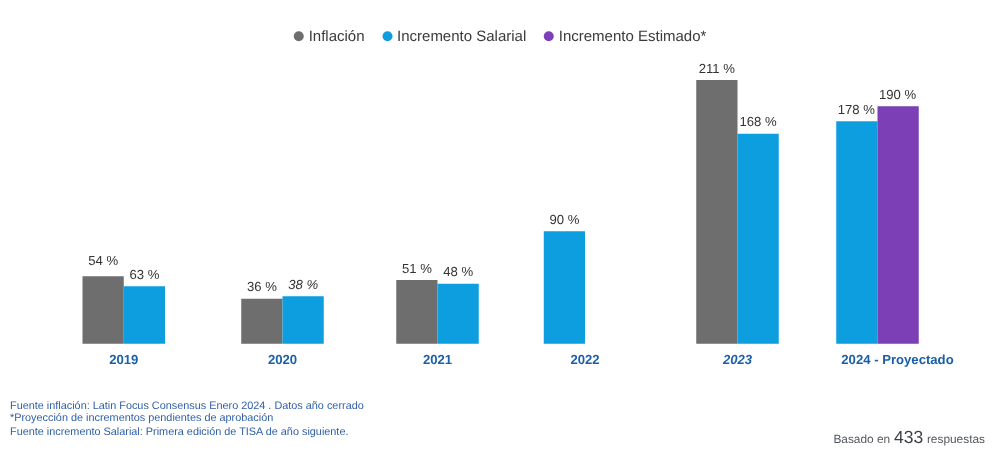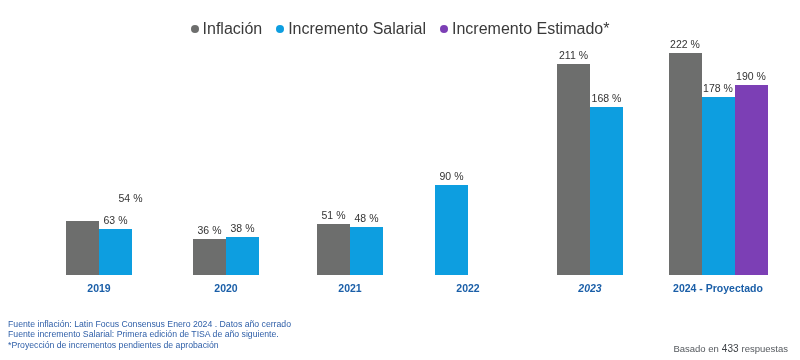--- a/index.html
+++ b/index.html
@@ -41,21 +41,21 @@
     white-space: nowrap;
   }
   .legend-dot {
     width: 8px;
     height: 8px;
     border-radius: 50%;
     display: block;
     flex: 0 0 auto;
   }
   .legend-label {
-    font-size: 16px;
+    font-size: 12px;
     color: #3a3a3a;
     line-height: 10px;
   }
 
   
   .plot {
     position: absolute;
     left: 0;
     top: 45px;
     width: 800px;
@@ -126,21 +126,21 @@
     right: 12px;
     top: 342px;
     font-size: 9.5px;
     color: #55595e;
     white-space: nowrap;
     display: flex;
     align-items: baseline;
     gap: 3px;
   }
   .response-count {
-    font-size: 10px;
+    font-size: 14px;
     color: #3b3f44;
     line-height: 14px;
   }
 </style>
 </head>
 <body>
 
 <div id="chart-root">
 
   <div class="legend">
@@ -155,36 +155,36 @@
     <div class="legend-item">
       <span class="legend-dot" style="background:#7c3fb5"></span>
       <span class="legend-label">Incremento Estimado*</span>
     </div>
   </div>
 
   <div class="plot" id="plot-area">
       <div class="group" style="left: 66px; width: 66px;">
         <div class="bars" style="width: 66px;">
           <div class="bar-wrap" style="width: 33px;">
-            <div class="bar-value" style="bottom: 71px; margin-left: 48px;">54 %</div>
+            <div class="bar-value" style="bottom: 60px;">54 %</div>
             <div class="bar" style="height: 54px; background: rgb(109, 110, 109);"></div>
           </div>
           <div class="bar-wrap" style="width: 33px;">
             <div class="bar-value" style="bottom: 49px;">63 %</div>
             <div class="bar" style="height: 46px; background: rgb(13, 158, 224);"></div>
           </div>
         </div>
       </div>
       <div class="group" style="left: 193px; width: 66px;">
         <div class="bars" style="width: 66px; justify-content: space-between;">
           <div class="bar-wrap" style="width: 33px;">
             <div class="bar-value" style="bottom: 39px;">36 %</div>
             <div class="bar" style="height: 36px; background: rgb(109, 110, 109);"></div>
           </div>
-          <div class="bar-wrap" style="width: 33px;">
+          <div class="bar-wrap" style="width: 33px; font-style: italic;">
             <div class="bar-value" style="bottom: 41px;">38 %</div>
             <div class="bar" style="height: 38px; background: rgb(13, 158, 224);"></div>
           </div>
         </div>
       </div>
       <div class="group" style="left: 317px; width: 66px;">
         <div class="bars" style="width: 66px;">
           <div class="bar-wrap" style="width: 33px;">
             <div class="bar-value" style="bottom: 54px;">51 %</div>
             <div class="bar" style="height: 51px; background: rgb(109, 110, 109);"></div>
@@ -210,24 +210,20 @@
             <div class="bar" style="height: 211px; background: rgb(109, 110, 109);"></div>
           </div>
           <div class="bar-wrap" style="width: 33px;">
             <div class="bar-value" style="bottom: 171px;">168 %</div>
             <div class="bar" style="height: 168px; background: rgb(13, 158, 224);"></div>
           </div>
         </div>
       </div>
       <div class="group" style="left: 668.5px; width: 99px;">
         <div class="bars" style="width: 99px;">
-          <div class="bar-wrap" style="width: 33px;">
-            <div class="bar-value" style="bottom: 225px;">222 %</div>
-            <div class="bar" style="height: 222px; background: rgb(109, 110, 109);"></div>
-          </div>
           <div class="bar-wrap" style="width: 33px;">
             <div class="bar-value" style="bottom: 181px;">178 %</div>
             <div class="bar" style="height: 178px; background: rgb(13, 158, 224);"></div>
           </div>
           <div class="bar-wrap" style="width: 33px;">
             <div class="bar-value" style="bottom: 193px;">190 %</div>
             <div class="bar" style="height: 190px; background: rgb(124, 63, 181);"></div>
           </div>
         </div>
       </div>
@@ -236,22 +232,22 @@
       <div class="group-label" style="left: 24px; width: 150px;">2019</div>
       <div class="group-label" style="left: 151px; width: 150px;">2020</div>
       <div class="group-label" style="left: 275px; width: 150px;">2021</div>
       <div class="group-label" style="left: 393px; width: 150px;">2022</div>
       <div class="group-label" style="left: 515px; width: 150px; font-style: italic;">2023</div>
       <div class="group-label" style="left: 643px; width: 150px;">2024 - Proyectado</div>
     </div>
 
   <div class="footnotes">
     <div class="footnote-line">Fuente inflación: Latin Focus Consensus Enero 2024 . Datos año cerrado</div>
+    <div class="footnote-line">*Proyección de incrementos pendientes de aprobación</div>
     <div class="footnote-line">Fuente incremento Salarial: Primera edición de TISA de año siguiente.</div>
-    <div class="footnote-line">*Proyección de incrementos pendientes de aprobación</div>
   </div>
 
   <div class="response-note">
     <span>Basado en</span>
     <span class="response-count">433</span>
     <span>respuestas</span>
   </div>
 
 </div>
 

